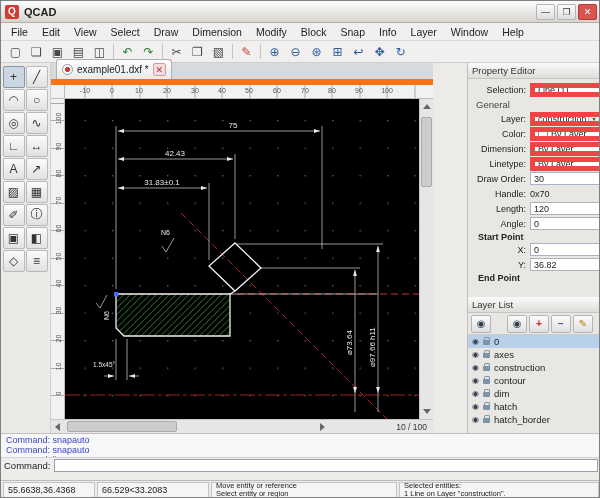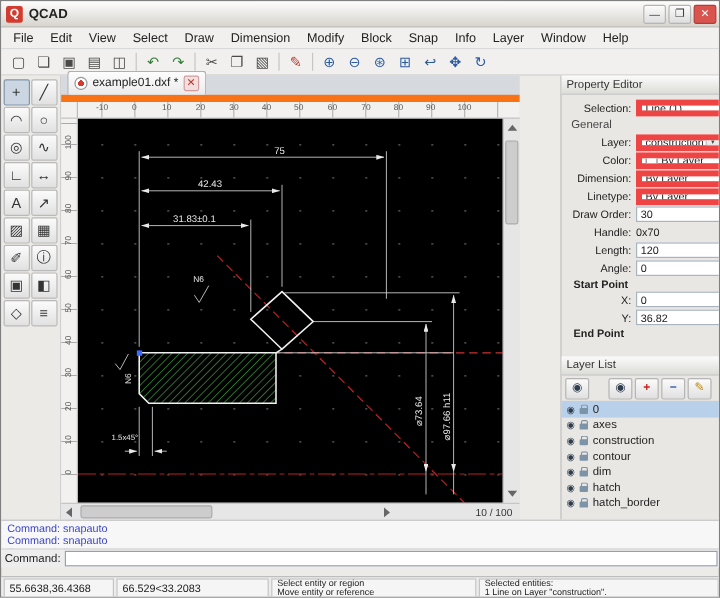--- a/index.html
+++ b/index.html
@@ -78,21 +78,21 @@
   .leye{font-size:8px;color:#2f3d4f;line-height:1;}
   .lock{position:relative;width:7px;height:5px;background:#7d93a8;border-radius:1px;margin-top:2px;flex:none;}
   .lock::before{content:"";position:absolute;left:1.5px;top:-3px;width:4px;height:3px;border:1px solid #7d93a8;border-bottom:none;border-radius:2px 2px 0 0;}
   
   .cmd-history{left:0;top:432px;width:600px;height:31px;background:#f7f7f7;border-top:1px solid #c0c0c0;font-size:9px;color:#3c46c8;padding:1px 5px;line-height:10px;overflow:hidden;}
   .cmd-row{left:0;top:456px;width:600px;height:16px;background:#ededed;border-top:1px solid #d4d4d4;display:flex;align-items:center;padding:0 3px;font-size:9.5px;}
   .cmd-input{flex:1;height:13px;border:1px solid #96a0aa;background:#fff;margin-left:4px;font-size:9px;font-family:inherit;padding:0 2px;}
   .statusbar{left:0;top:479px;width:600px;height:19px;background:#ececec;border-top:1px solid #bdbdbd;display:flex;align-items:stretch;padding:1px 2px;gap:2px;}
   .sb-cell{border:1px solid #c4c4c4;background:#f5f5f5;display:flex;flex-direction:column;justify-content:center;padding:0 4px;font-size:9px;color:#222;}
   .sb-cell.small{font-size:7.5px;line-height:8px;}
-  .sb-1{width:92px;} .sb-2{width:127px;} .sb-3{flex:1;} .sb-4{width:200px;}
+  .sb-1{width:92px;} .sb-2{width:112px;} .sb-3{flex:1;} .sb-4{width:200px;}
   svg text{font-family:"Liberation Sans","DejaVu Sans",sans-serif;}
 </style>
 </head>
 <body>
 
 <div id="app">
 
   <div class="titlebar abs">
     <div class="app-icon">Q</div>
     <div class="title-text">QCAD</div>
@@ -450,22 +450,22 @@
   </div>
 
   <div class="statusbar abs">
     <div class="sb-cell sb-1">
       <span>55.6638,36.4368</span>
     </div>
     <div class="sb-cell sb-2">
       <span>66.529&lt;33.2083</span>
     </div>
     <div class="sb-cell sb-3 small">
+      <span>Move entity or reference</span>
       <span>Select entity or region</span>
-      <span>Move entity or reference</span>
     </div>
     <div class="sb-cell sb-4 small">
       <span>Selected entities:</span>
       <span>1 Line on Layer "construction".</span>
     </div>
   </div>
 
 </div>
 
 </body></html>

